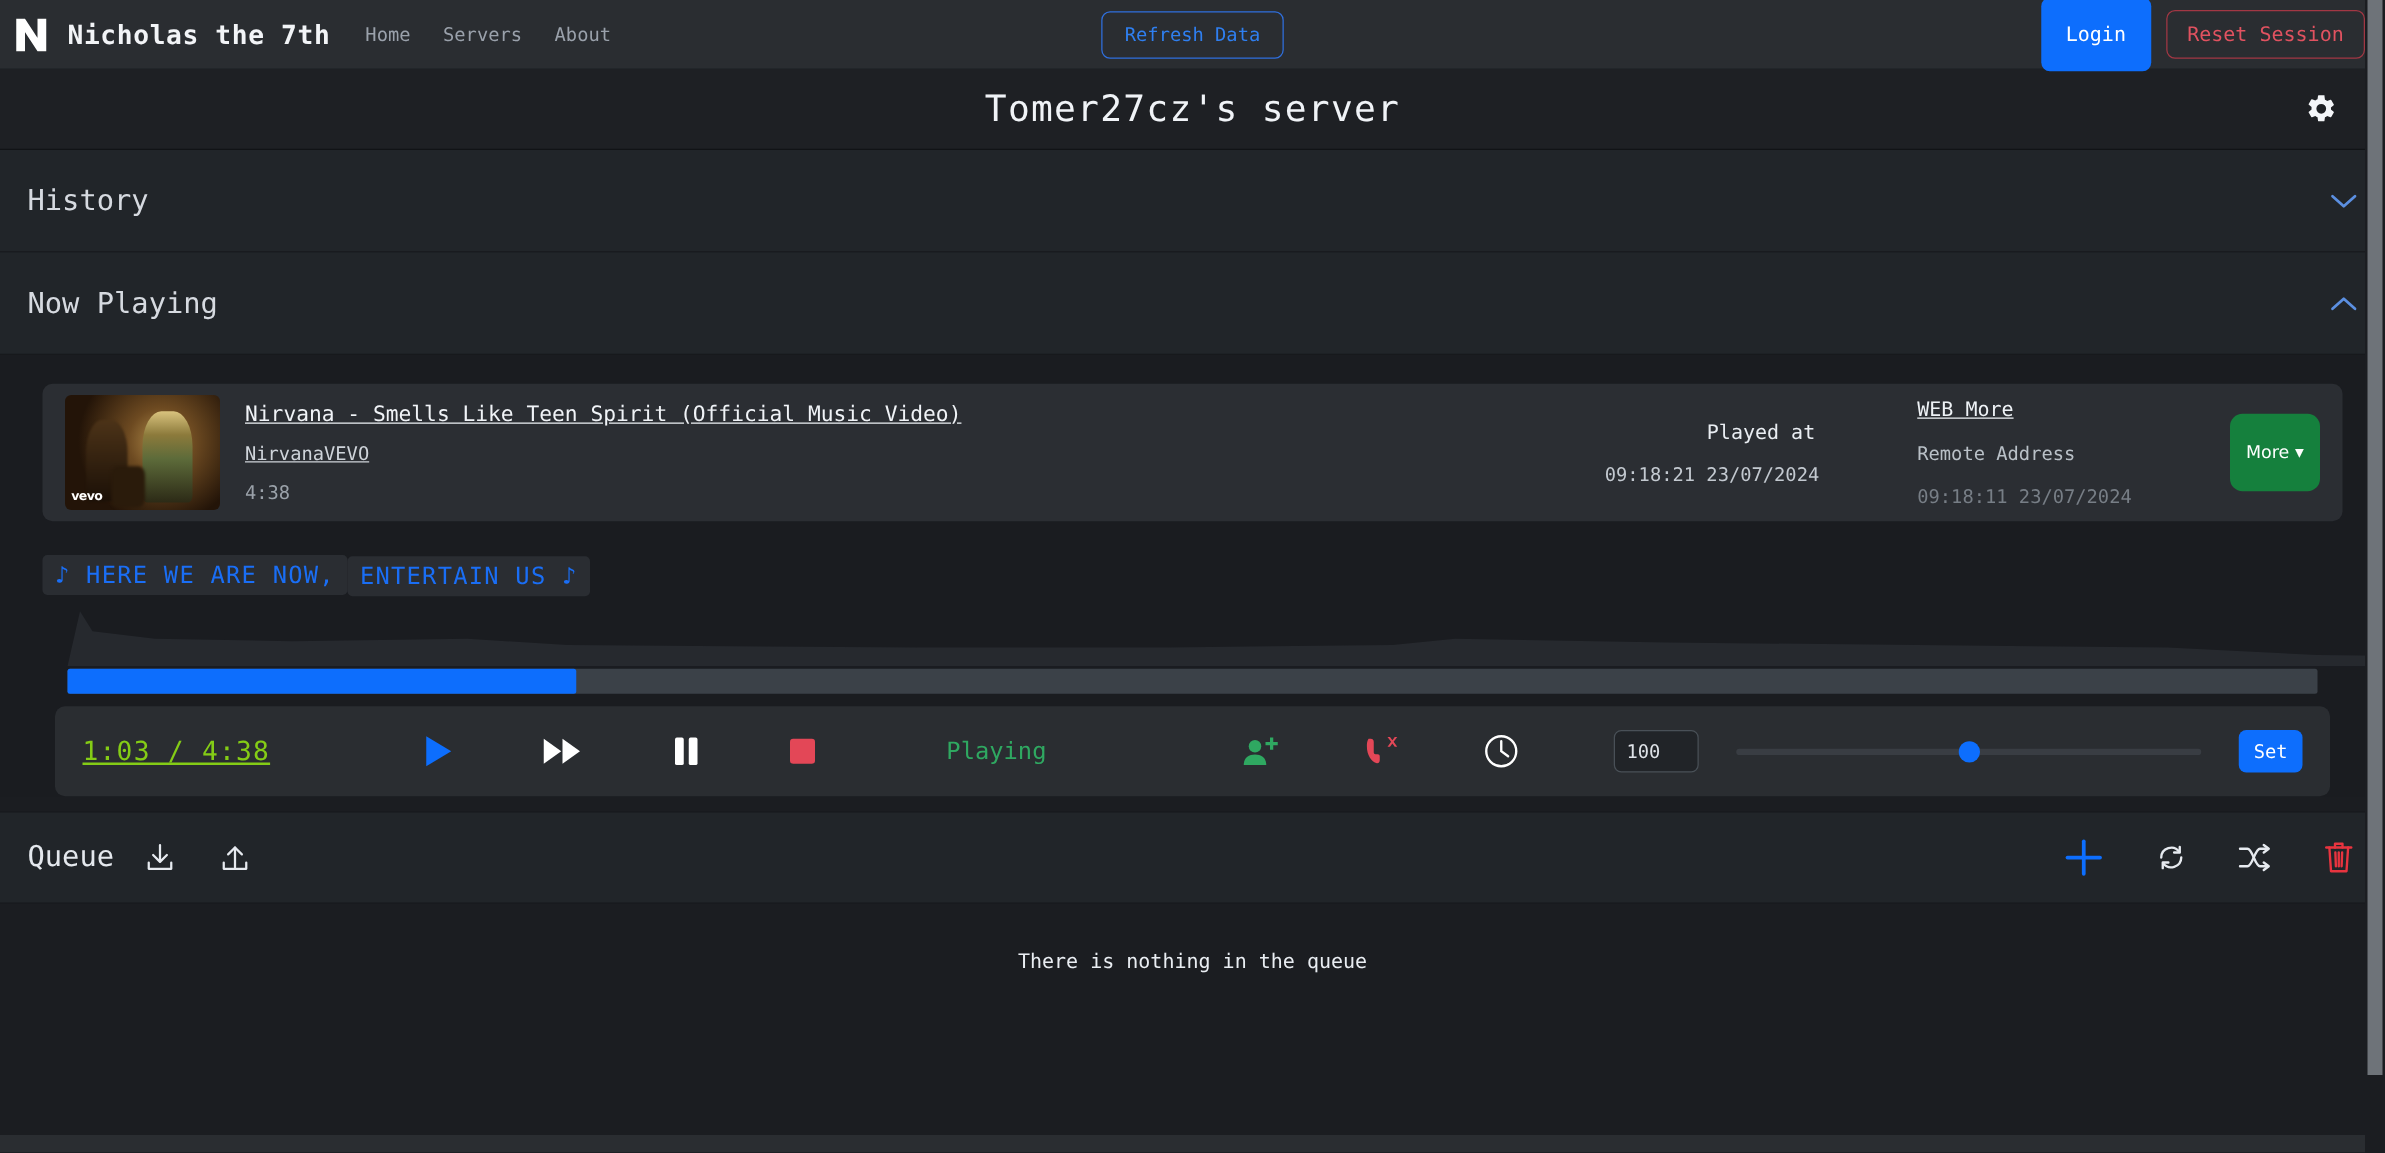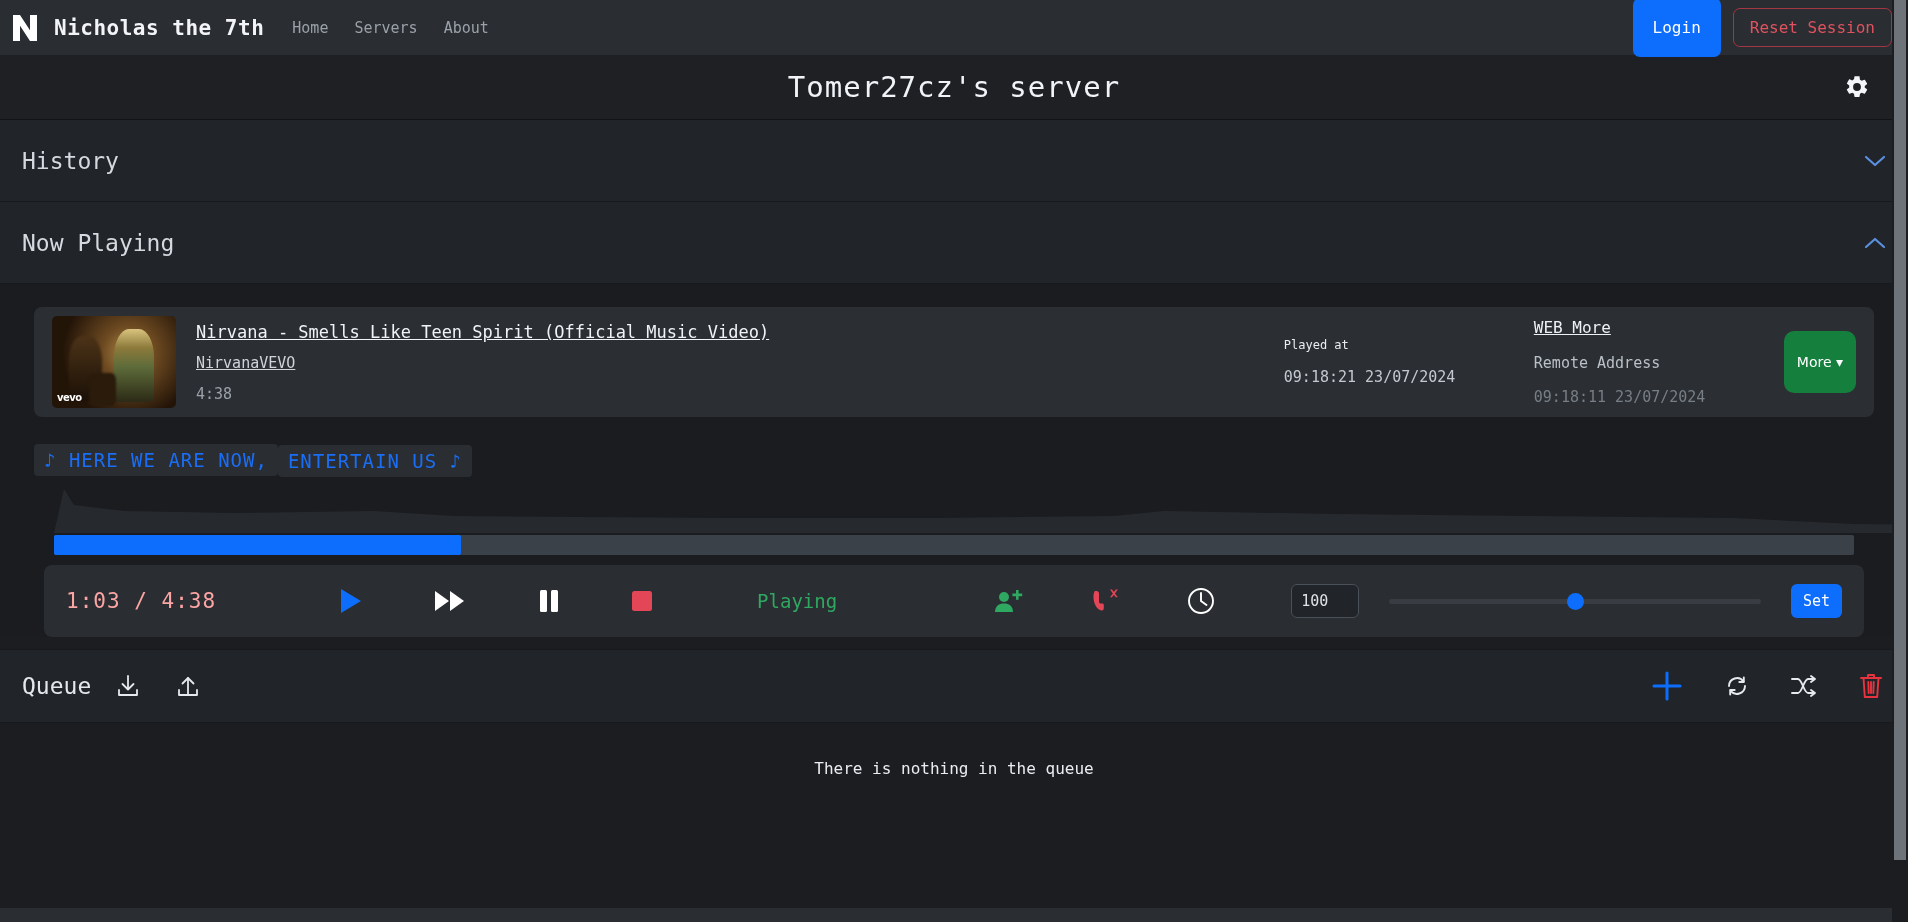--- a/index.html
+++ b/index.html
@@ -205,21 +205,21 @@
   .np-duration {
     color: #9aa1a9;
     font-size: 15px;
     margin-top: 13px;
   }
 
   .np-played {
     margin-left: auto;
     width: 250px;
   }
-  .np-played-label { color: #e9edf2; font-size: 12px; }
+  .np-played-label { color: #e9edf2; font-size: 16px; text-align: center; }
   .np-played-val  { color: #c3c9d0; font-size: 15px; margin-top: 16px; }
 
   .np-user { width: 250px; }
   .np-user-name {
     color: #eef2f6; font-size: 16px;
     text-decoration: underline; cursor: pointer;
   }
   .np-user-addr  { color: #b9c0c7; font-size: 15px; margin-top: 17px; }
   .np-user-time  { color: #777e86; font-size: 15px; margin-top: 16px; }
 
@@ -283,24 +283,25 @@
   .controls {
     background: #2a2d31;
     height: 72px;
     margin: 10px 10px 0 10px;
     border-radius: 8px;
     display: flex;
     align-items: center;
     padding: 0 22px;
   }
   .time-display {
-    color: #fca5a5;
+    color: #84cc16;
     font-size: 21px;
     letter-spacing: 1px;
     white-space: nowrap;
+    text-decoration: underline;
   }
   .ctl-btn {
     background: none; border: none; cursor: pointer;
     line-height: 0; padding: 4px;
   }
   .status-text { color: #2fa861; font-size: 19px; white-space: nowrap; }
   .vol-input {
     width: 68px; height: 34px;
     background: #212428;
     border: 1px solid #495057;
@@ -392,20 +393,23 @@
       <path d="M2 2 L2 28 L9 28 L9 8 L22 28 L26 28 L26 2 L19 2 L19 21 L7 2 Z" fill="#1b1d21" opacity="0"></path>
     </svg>
   </div>
   <div class="brand-name">Nicholas the 7th</div>
   <div class="nav-links">
     <a class="nav-link">Home</a>
     <a class="nav-link">Servers</a>
     <a class="nav-link">About</a>
   </div>
 
+  <div class="refresh-wrap">
+    <button class="refresh-btn">Refresh Data</button>
+  </div>
 
   <div class="nav-right">
     <button class="login-btn">Login</button>
     <button class="reset-btn">Reset Session</button>
   </div>
 </div>
 
 <div class="server-header">
   <div class="server-title">Tomer27cz's server</div>
   <button class="gear-btn">

